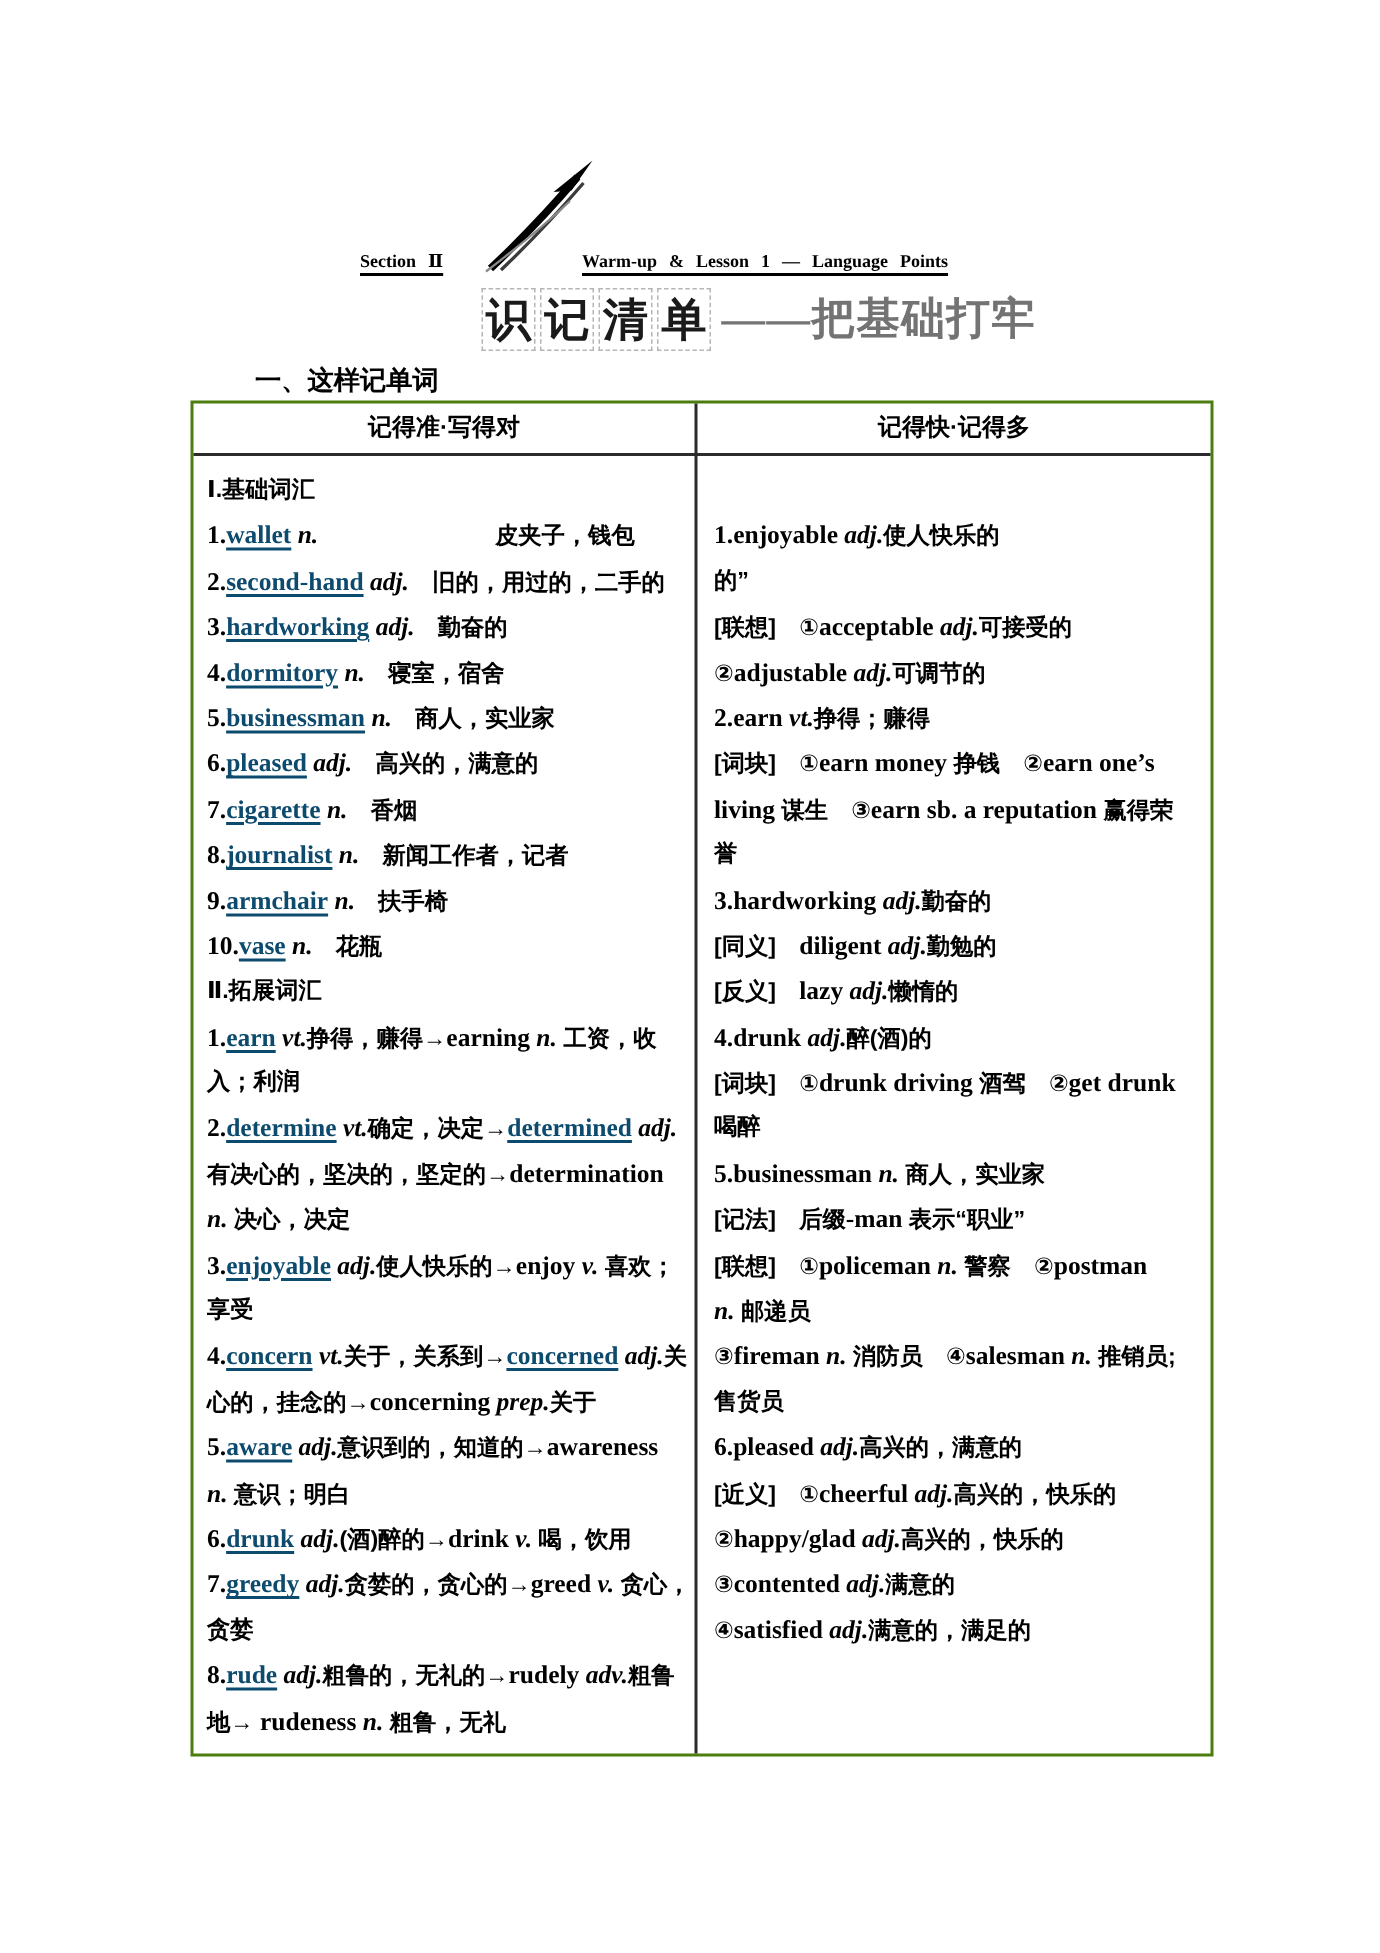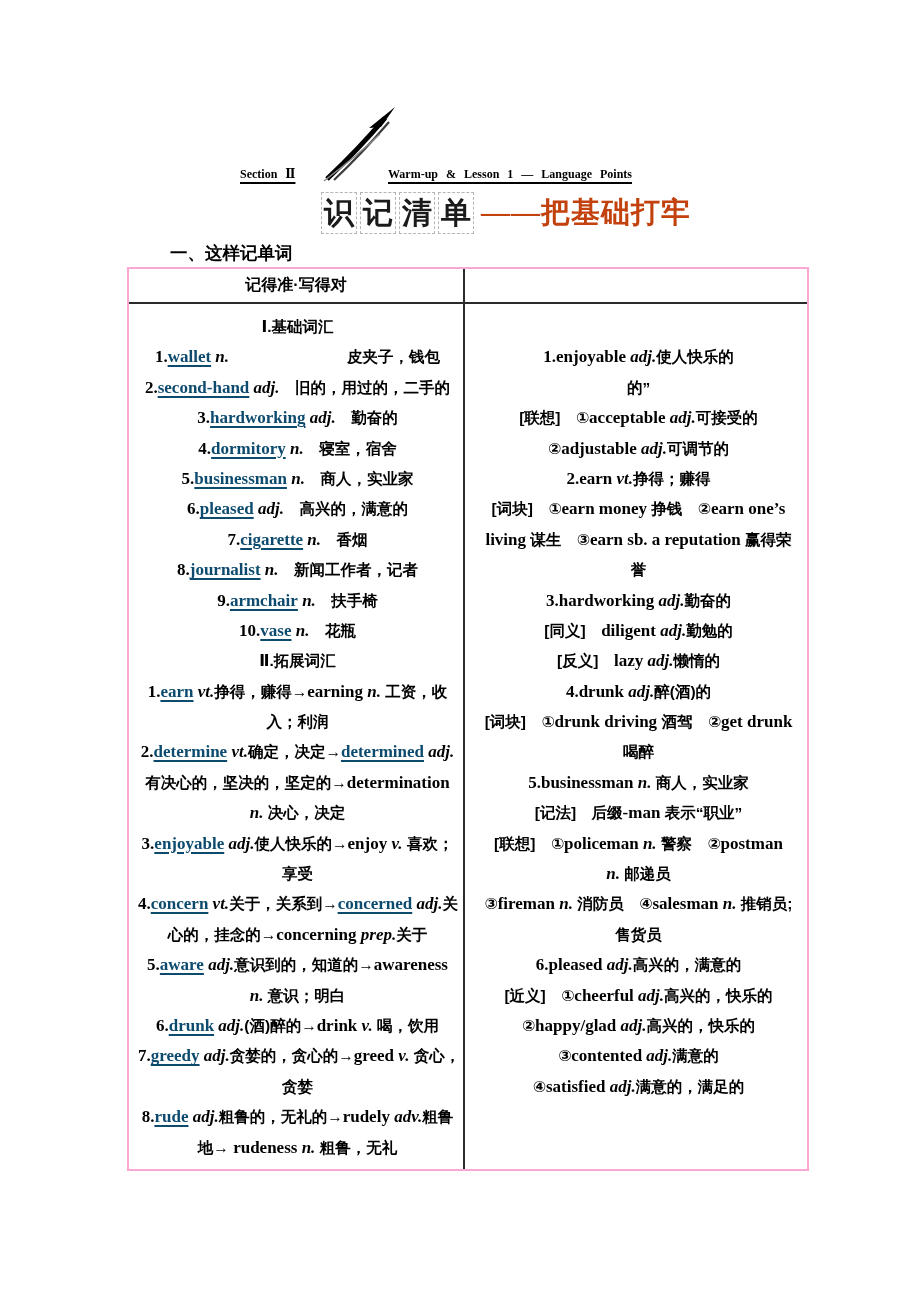--- a/index.html
+++ b/index.html
@@ -14,24 +14,24 @@
     word-spacing:5px;color:#000;}
   #hdr-section{left:240px;}
   #hdr-lesson{left:388px;text-align:center;}
   #swoosh{position:absolute;left:323px;top:106px;width:74px;height:76px;}
   
   #callig{position:absolute;left:321px;top:190px;height:46px;display:flex;align-items:center;}
   .cbox{width:34px;height:40px;margin-right:3px;border:1px dashed #b5b5b5;
     display:flex;align-items:center;justify-content:center;
     font-family:"Liberation Serif","DejaVu Serif",serif;font-weight:bold;font-size:30px;color:#1a1a1a;}
   #callig-rest{margin-left:4px;font-family:"Liberation Serif","DejaVu Serif",serif;
-    font-weight:600;font-size:29px;letter-spacing:1px;color:#c2410c;white-space:nowrap;}
+    font-weight:600;font-size:29px;letter-spacing:1px;color:#737373;white-space:nowrap;}
   #subheading{position:absolute;left:170px;top:241px;font-size:17.5px;font-weight:bold;color:#000;}
   
-  #vocab-table{position:absolute;left:127px;top:267px;width:678px;border:2px solid #f9a8d4;background:#fff;text-align:center;}
+  #vocab-table{position:absolute;left:127px;top:267px;width:678px;border:2px solid #4d7c0f;background:#fff;}
   #thead{display:flex;height:33px;border-bottom:2px solid #2b2b2b;}
   .th{display:flex;align-items:center;justify-content:center;font-size:16px;font-weight:bold;color:#000;}
   #th-left{width:336px;border-right:2px solid #2b2b2b;box-sizing:border-box;}
   #th-right{flex:1;}
   #tbody{display:flex;align-items:stretch;}
   .cell{box-sizing:border-box;padding:8px 6px 6px 9px;}
   #cell-left{width:336px;border-right:2px solid #2b2b2b;}
   #cell-right{flex:1;padding-left:11px;}
   .tline{height:30.4px;line-height:30.4px;white-space:nowrap;overflow:visible;}
   .s-z{font-size:15.5px;font-weight:bold;color:#000;}
@@ -64,20 +64,21 @@
     <span class="cbox">清</span>
     <span class="cbox">单</span>
     <span id="callig-rest">——把基础打牢</span>
   </div>
 
   <div id="subheading">一、这样记单词</div>
 
   <div id="vocab-table">
     <div id="thead">
       <div class="th" id="th-left">记得准·写得对</div>
+      <div class="th" id="th-right">记得快·记得多</div>
     </div>
     <div id="tbody">
       <div class="cell" id="cell-left">
           <div class="tline"><span class="s-z">Ⅰ.基础词汇</span></div>
           <div class="tline"><span class="s-b">1.</span><span class="s-bu">wallet</span><span class="s-i"> n.</span><span class="gap" style="width: 118px;"></span><span class="s-z">皮夹子，钱包</span></div>
           <div class="tline"><span class="s-b">2.</span><span class="s-bu">second-hand</span><span class="s-i"> adj.</span><span class="s-z">　旧的，用过的，二手的</span></div>
           <div class="tline"><span class="s-b">3.</span><span class="s-bu">hardworking</span><span class="s-i"> adj.</span><span class="s-z">　勤奋的</span></div>
           <div class="tline"><span class="s-b">4.</span><span class="s-bu">dormitory</span><span class="s-i"> n.</span><span class="s-z">　寝室，宿舍</span></div>
           <div class="tline"><span class="s-b">5.</span><span class="s-bu">businessman</span><span class="s-i"> n.</span><span class="s-z">　商人，实业家</span></div>
           <div class="tline"><span class="s-b">6.</span><span class="s-bu">pleased</span><span class="s-i"> adj.</span><span class="s-z">　高兴的，满意的</span></div>

